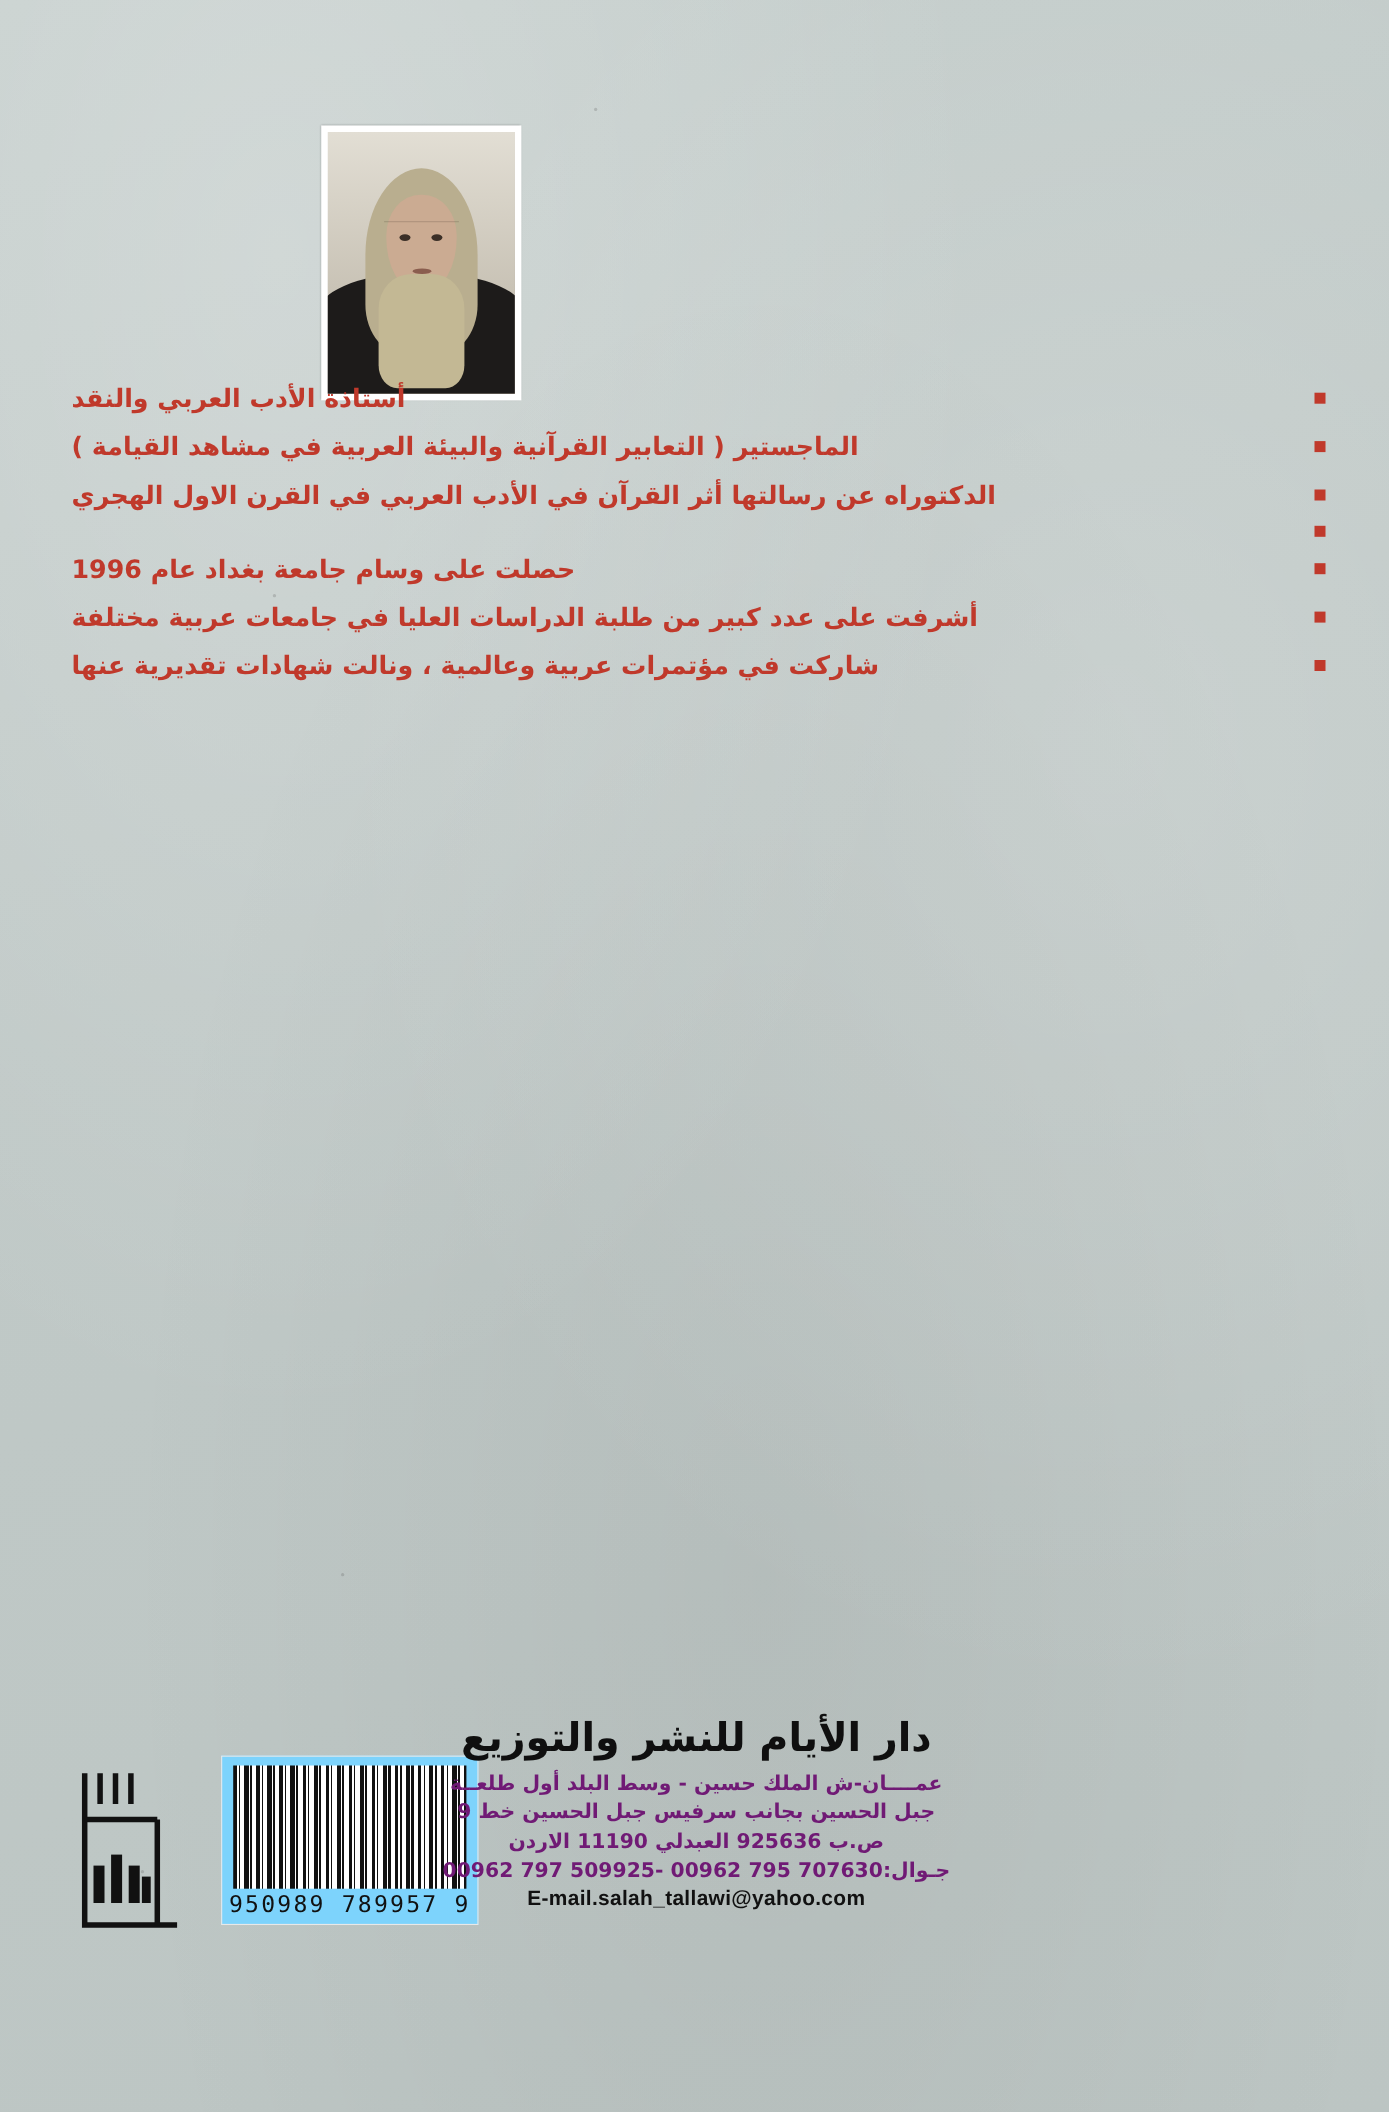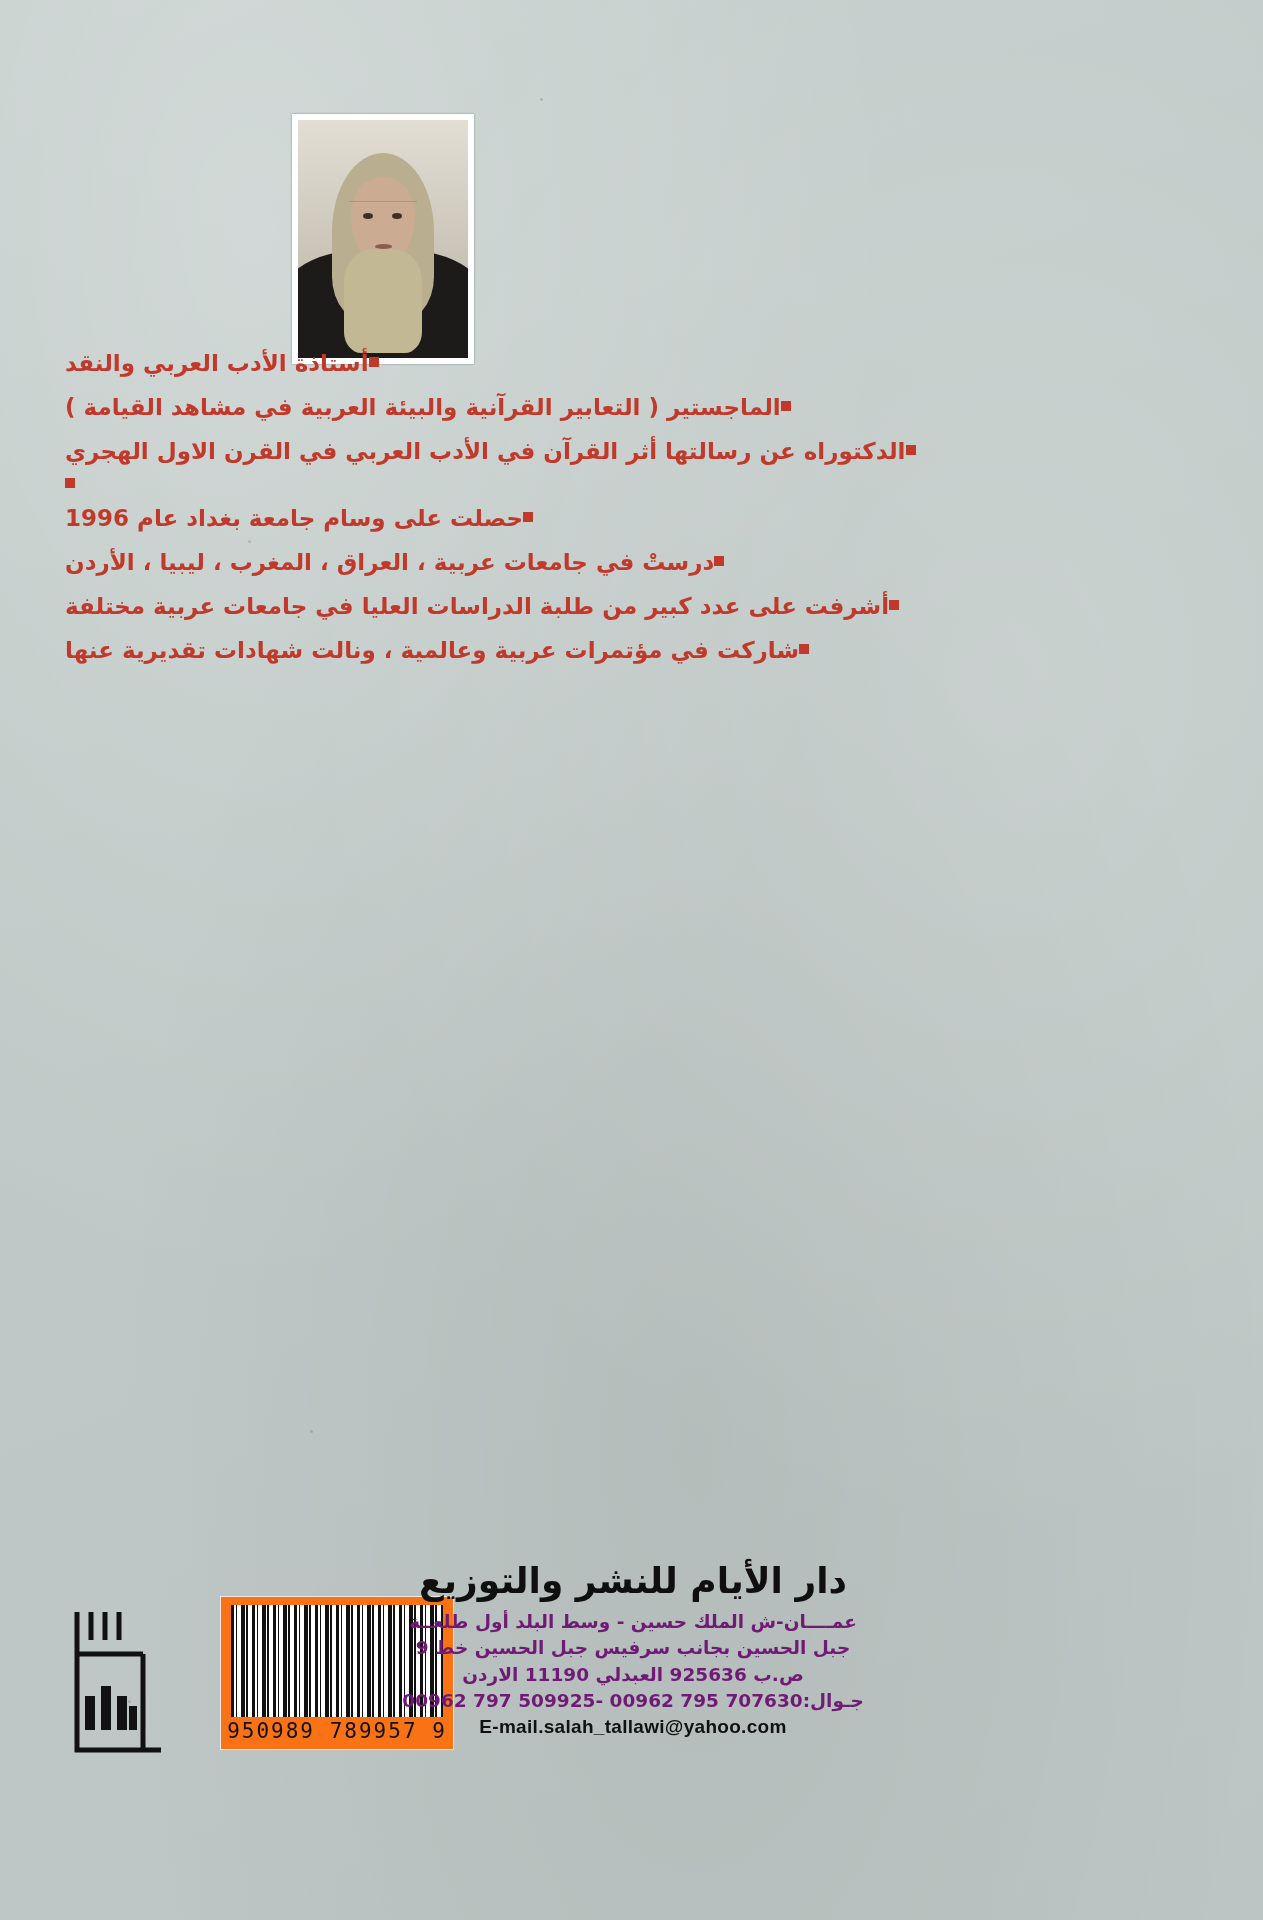--- a/index.html
+++ b/index.html
@@ -89,21 +89,21 @@
     right: 58px;
     top: 348px;
     width: 1140px;
     text-align: right;
     direction: rtl;
   }
   .bullet-row {
     display: flex;
     flex-direction: row;
     align-items: center;
-    justify-content: flex-end;
+    justify-content: space-between;
     gap: 0;
     margin-bottom: 13px;
     white-space: nowrap;
   }
   .sq {
     width: 10px;
     height: 10px;
     background: #c0392b;
     flex: 0 0 auto;
     transform: translateY(-2px);
@@ -113,25 +113,25 @@
     font-weight: bold;
     font-size: 23px;
     line-height: 1.35;
     letter-spacing: 0;
     font-family: "DejaVu Sans", sans-serif;
   }
 
   
   .barcode-box {
     position: absolute;
-    left: 220px;
+    left: 201px;
     top: 1596px;
     width: 232px;
     height: 152px;
-    background: #f97316;
+    background: #7dd3fc;
     padding: 0;
     border: 1px solid #e8e8e8;
   }
   .bars {
     position: absolute;
     left: 10px;
     top: 8px;
     width: 212px;
     height: 112px;
     background:
@@ -229,24 +229,20 @@
     <div class="bullet-row">
       <span class="sq"></span>
       <span class="btxt">الدكتوراه عن رسالتها أثر القرآن في الأدب العربي في القرن الاول الهجري</span>
     </div>
     <div class="bullet-row">
       <span class="sq"></span>
     </div>
     <div class="bullet-row">
       <span class="sq"></span>
       <span class="btxt">حصلت على وسام جامعة بغداد عام 1996</span>
-    </div>
-    <div class="bullet-row">
-      <span class="sq"></span>
-      <span class="btxt">درستْ في جامعات عربية ، العراق ، المغرب ، ليبيا ، الأردن</span>
     </div>
     <div class="bullet-row">
       <span class="sq"></span>
       <span class="btxt">أشرفت على عدد كبير من طلبة الدراسات العليا في جامعات عربية مختلفة</span>
     </div>
     <div class="bullet-row">
       <span class="sq"></span>
       <span class="btxt">شاركت في مؤتمرات عربية وعالمية ، ونالت شهادات تقديرية عنها</span>
     </div>
   </div>

